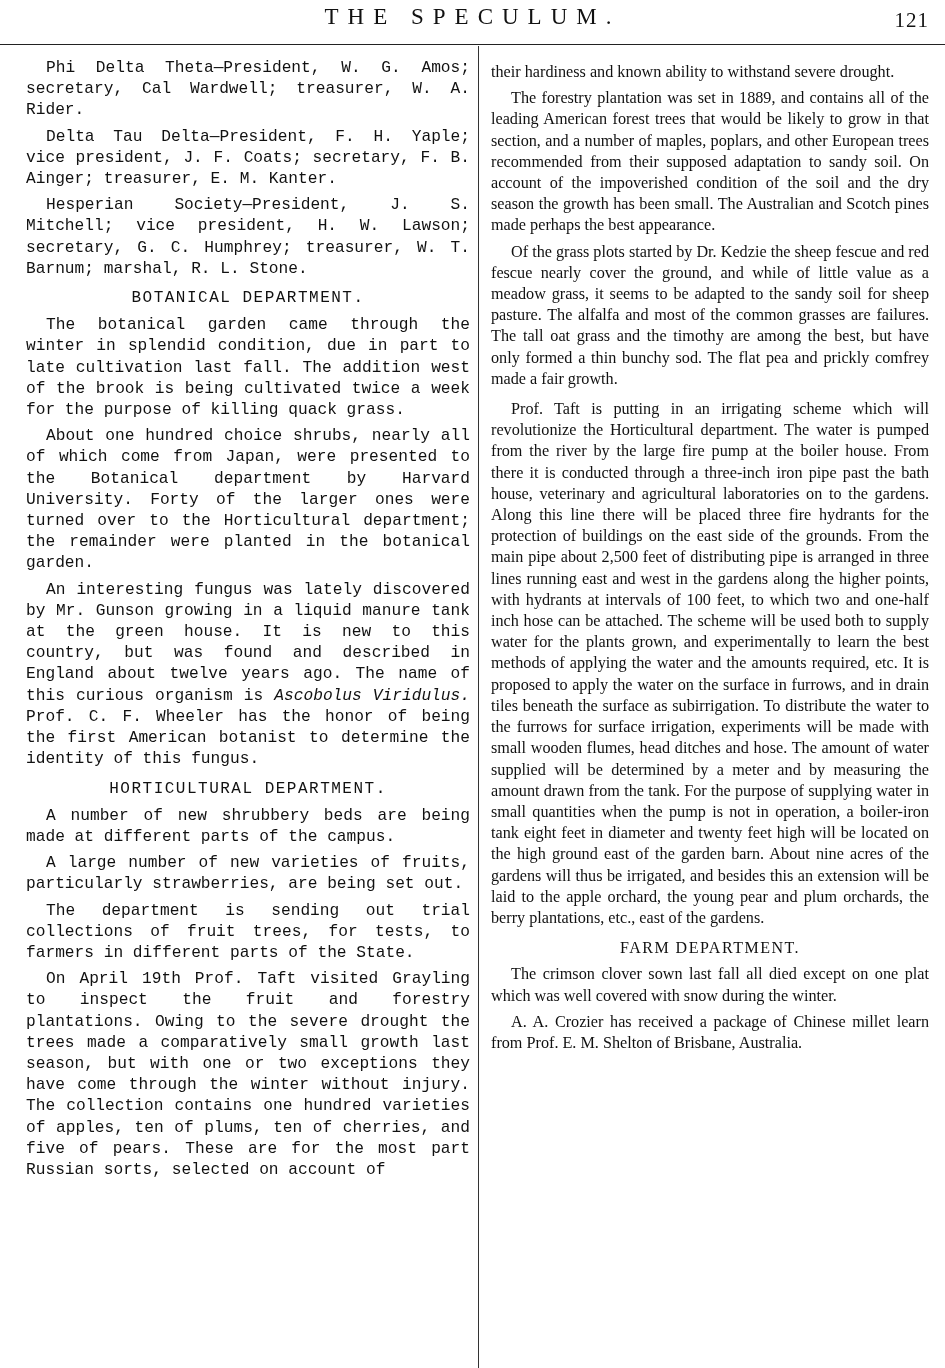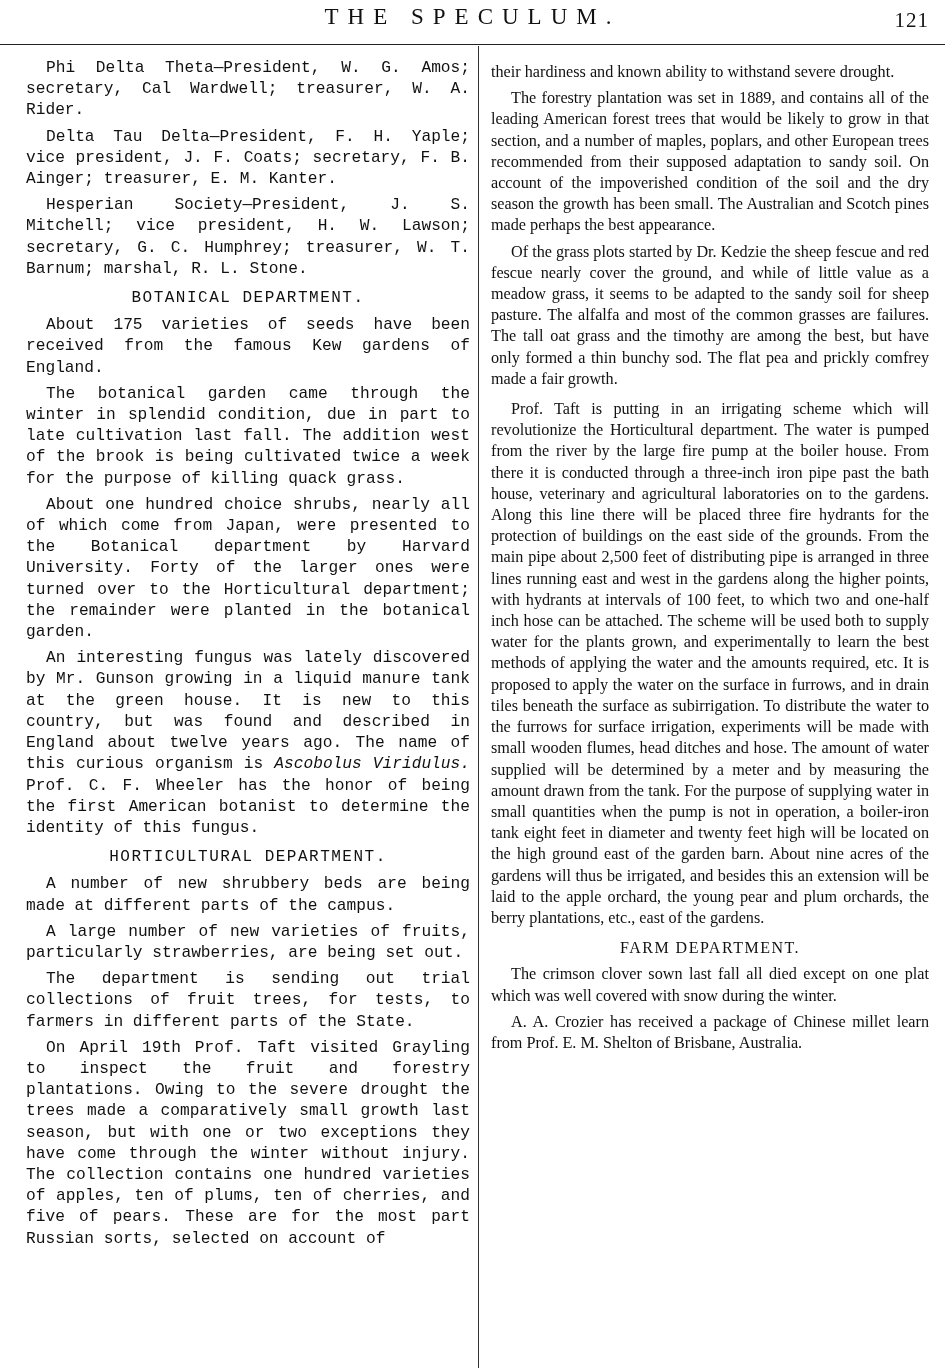--- a/index.html
+++ b/index.html
@@ -45,21 +45,20 @@
 </div>
 
 <div class="col-rule"></div>
 
 <div class="col left">
   <p>Phi Delta Theta—President, W. G. Amos; secretary, Cal Wardwell; treasurer, W. A. Rider.</p>
   <p>Delta Tau Delta—President, F. H. Yaple; vice president, J. F. Coats; secretary, F. B. Ainger; treasurer, E. M. Kanter.</p>
   <p>Hesperian Society—President, J. S. Mitchell; vice president, H. W. Lawson; secretary, G. C. Humphrey; treasurer, W. T. Barnum; marshal, R. L. Stone.</p>
 
   <div class="sec-head">BOTANICAL DEPARTMENT.</div>
-  <p>About 175 varieties of seeds have been received from the famous Kew gardens of England.</p>
   <p>The botanical garden came through the winter in splendid condition, due in part to late cultivation last fall. The addition west of the brook is being cultivated twice a week for the purpose of killing quack grass.</p>
   <p>About one hundred choice shrubs, nearly all of which come from Japan, were presented to the Botanical department by Harvard University. Forty of the larger ones were turned over to the Horticultural department; the remainder were planted in the botanical garden.</p>
   <p><span>An interesting fungus was lately discovered by Mr. Gunson growing in a liquid manure tank at the green house. It is new to this country, but was found and described in England about twelve years ago. The name of this curious organism is </span><em>Ascobolus Viridulus.</em><span> Prof. C. F. Wheeler has the honor of being the first American botanist to determine the identity of this fungus.</span></p>
 
   <div class="sec-head">HORTICULTURAL DEPARTMENT.</div>
   <p>A number of new shrubbery beds are being made at different parts of the campus.</p>
   <p>A large number of new varieties of fruits, particularly strawberries, are being set out.</p>
   <p>The department is sending out trial collections of fruit trees, for tests, to farmers in different parts of the State.</p>
   <p>On April 19th Prof. Taft visited Grayling to inspect the fruit and forestry plantations. Owing to the severe drought the trees made a comparatively small growth last season, but with one or two exceptions they have come through the winter without injury. The collection contains one hundred varieties of apples, ten of plums, ten of cherries, and five of pears. These are for the most part Russian sorts, selected on account of</p>
 </div>

